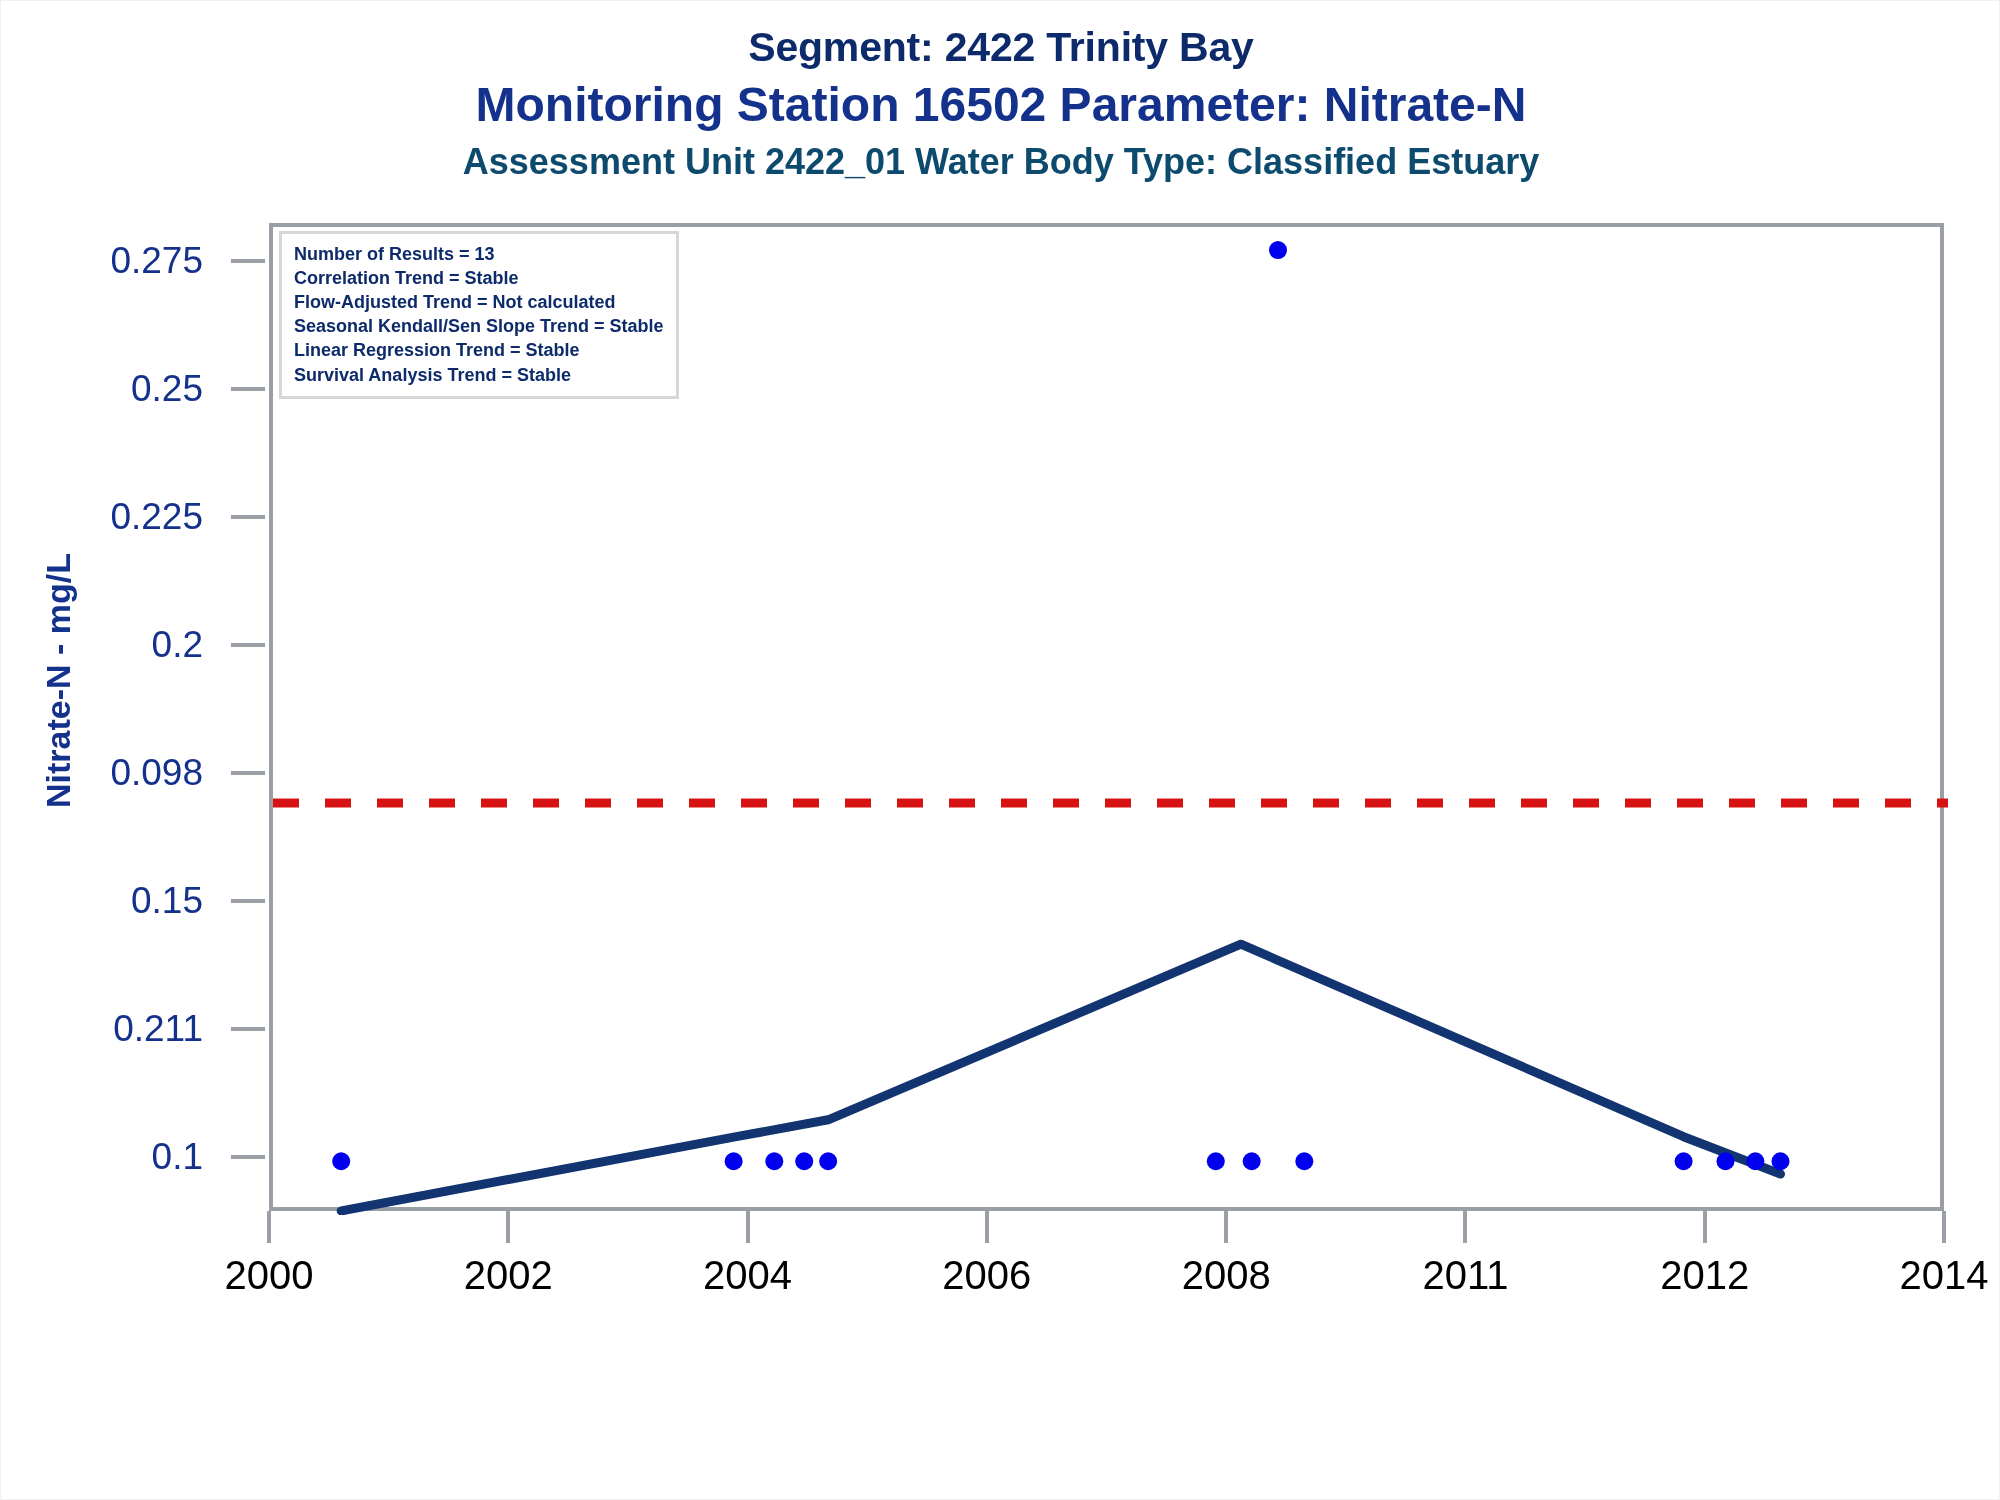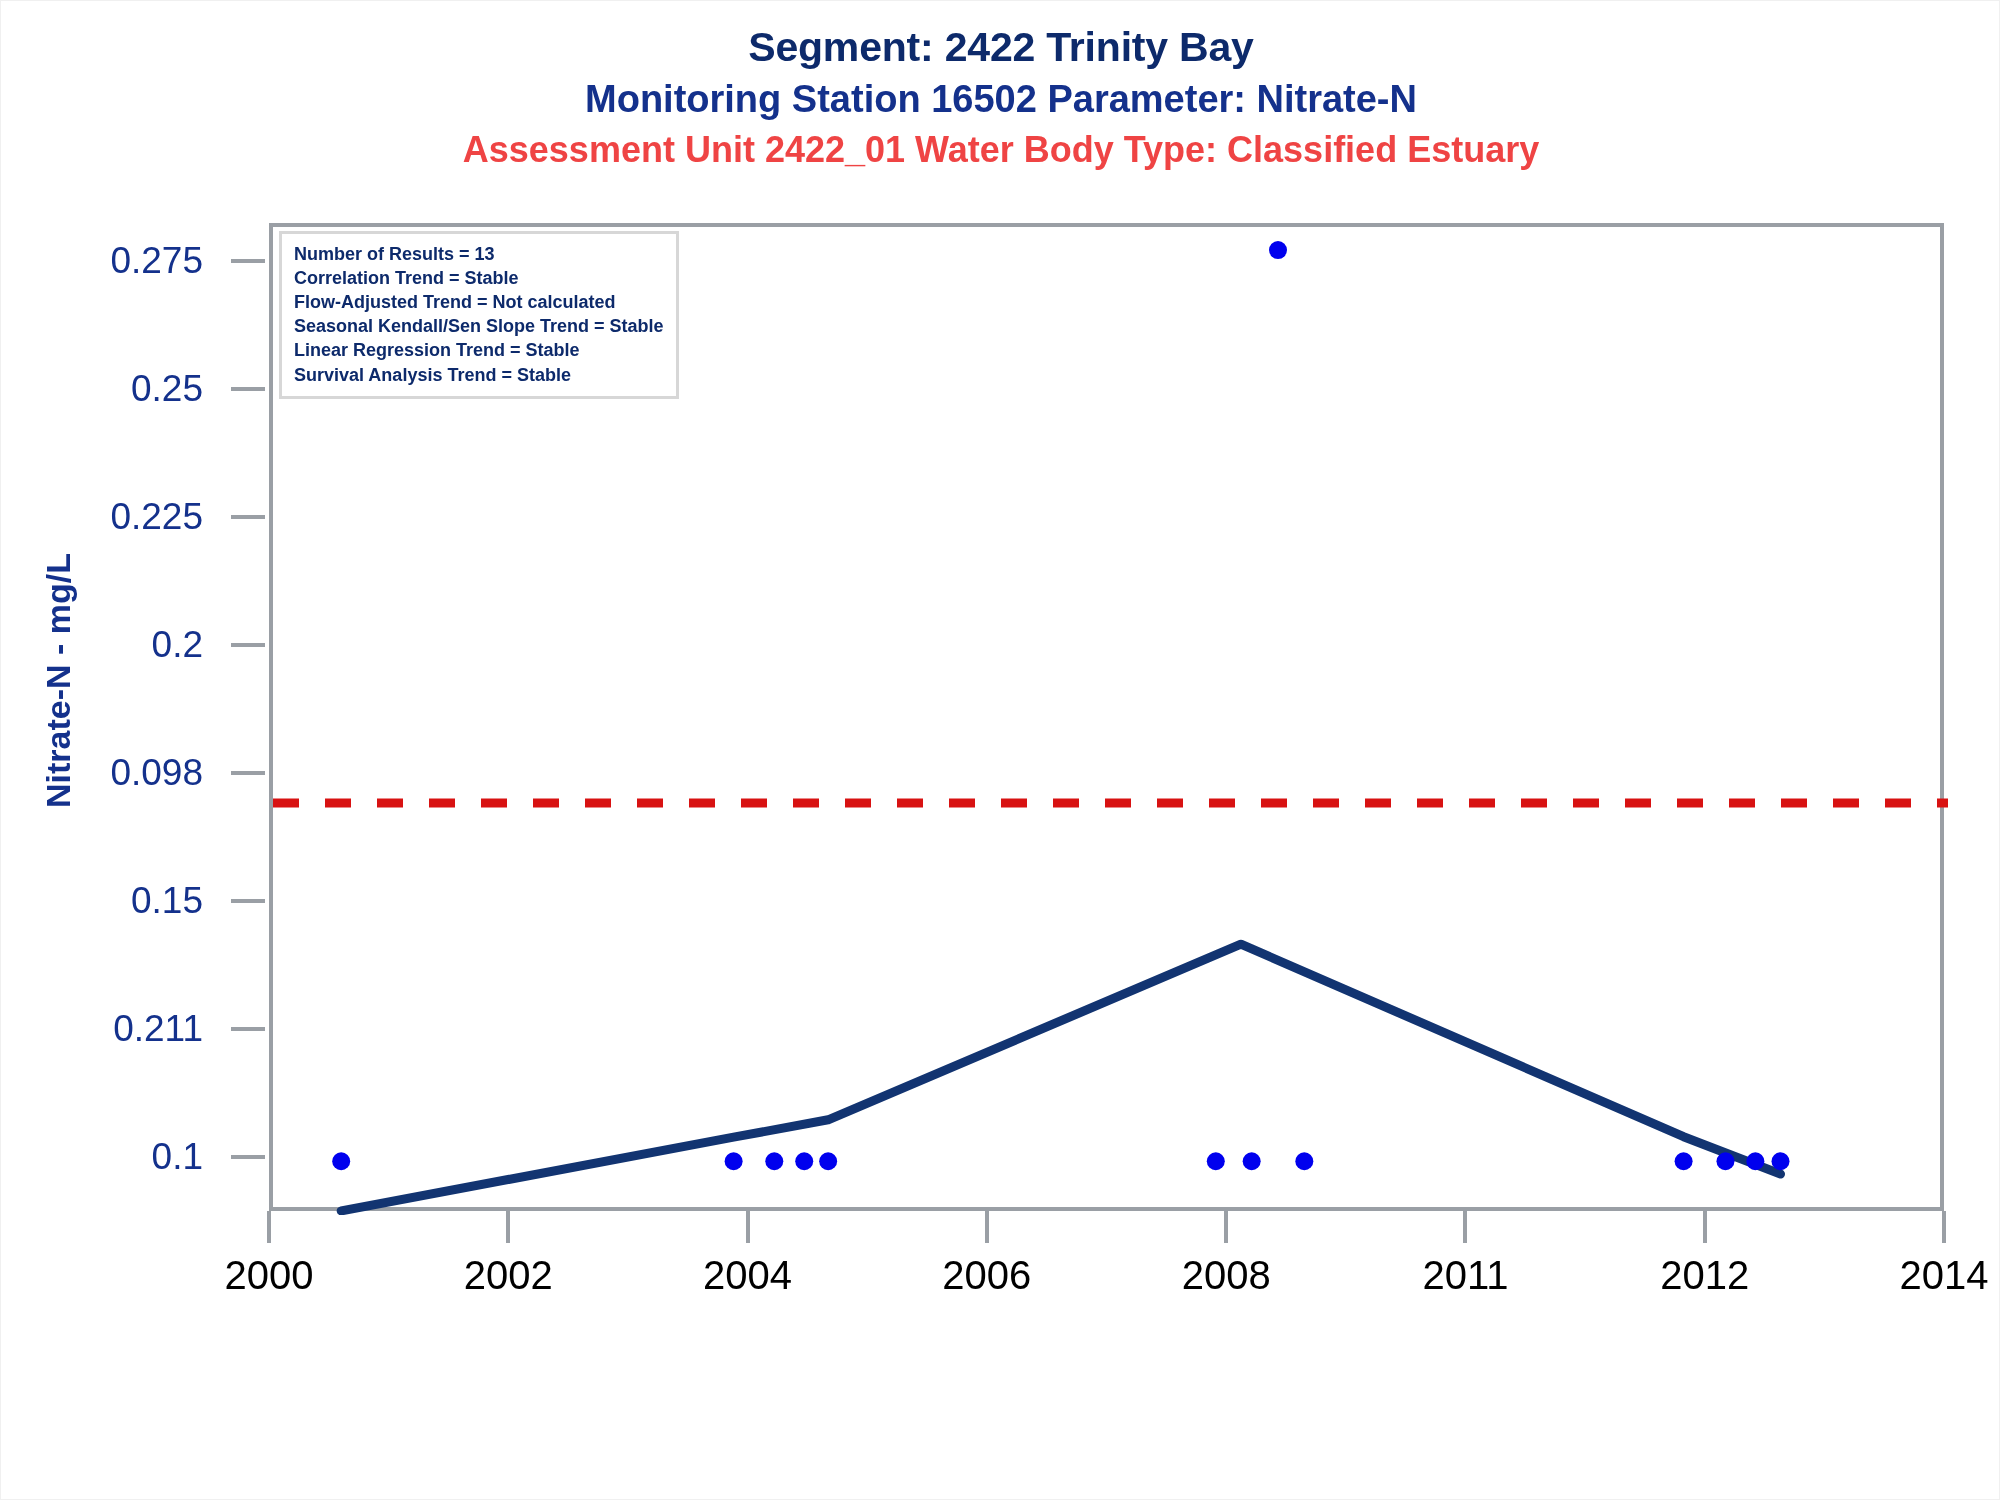--- a/index.html
+++ b/index.html
@@ -2,22 +2,22 @@
 <html><head>
 <meta charset="utf-8">
 <title>LOESS Plot</title>
 <style>
   html,body{margin:0;padding:0;background:#ffffff;}
   body{width:2000px;height:1500px;font-family:"Liberation Sans",sans-serif;overflow:hidden;}
   #page{position:relative;width:2000px;height:1500px;background:#fff;box-sizing:border-box;border:1px solid #f0f0f0;}
 
   .title-block{position:absolute;left:0;top:22px;width:2000px;text-align:center;}
   .t1{font-size:41px;font-weight:bold;color:#0d2a6b;letter-spacing:-0.2px;line-height:1.18;}
-  .t2{font-size:38px;font-weight:bold;color:#14318c;line-height:1.18;margin-top:6px;}
-  .t3{font-size:36px;font-weight:bold;color:#ef4444;line-height:1.18;margin-top:7px;}
+  .t2{font-size:48px;font-weight:bold;color:#14318c;line-height:1.18;margin-top:6px;}
+  .t3{font-size:36px;font-weight:bold;color:#0c4a6e;line-height:1.18;margin-top:7px;}
 
   .ylabel{position:absolute;left:-153px;top:660px;width:420px;text-align:center;
           transform:rotate(-90deg);transform-origin:center center;
           font-size:34px;font-weight:bold;color:#14318c;white-space:nowrap;}
 
   #plot{position:absolute;left:268px;top:222px;width:1675px;height:988px;
         border:4px solid #9a9fa5;box-sizing:border-box;background:#fff;}
   #plotsvg{position:absolute;left:0;top:0;width:1675px;height:988px;}
 
   .ytick-lab{position:absolute;right:0;text-align:left;font-size:37px;color:#14318c;

